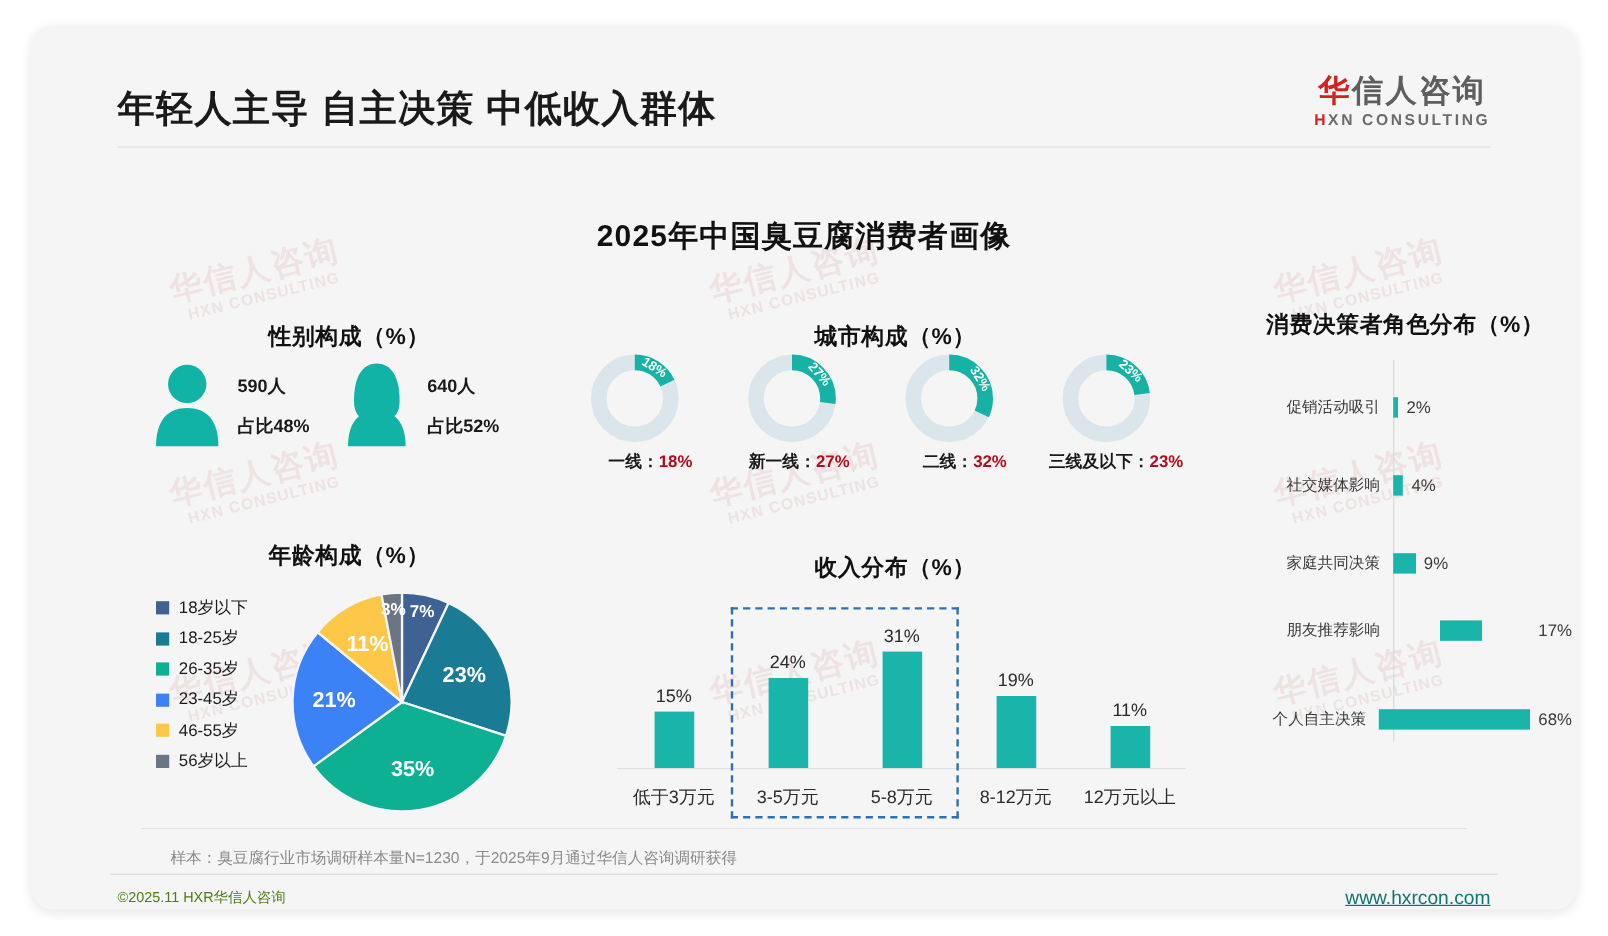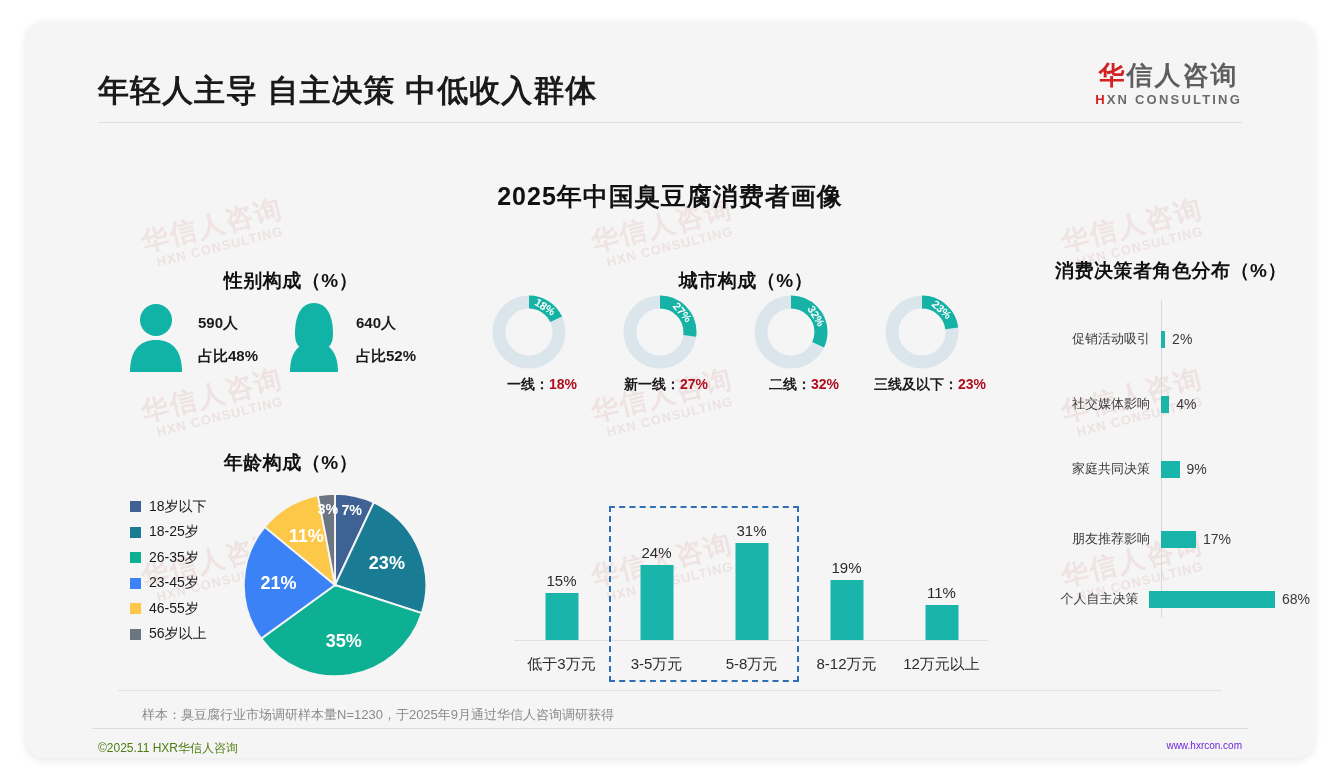--- a/index.html
+++ b/index.html
@@ -130,21 +130,21 @@
     z-index: 2;
   }
 
   
   .footnote-rule { position: absolute; left: 92px; top: 668px; width: 1104px; height: 1px; background: #e3e3e3; z-index: 3; }
   .footnote {
     position: absolute; left: 116px; top: 684px; font-size: 13px; color: #8a8a8a; z-index: 3;
   }
   .footer-rule { position: absolute; left: 66px; top: 706px; width: 1156px; height: 1px; background: #dcdcdc; z-index: 3; }
   .footer-left { position: absolute; left: 72px; top: 718px; font-size: 12px; color: #4d7c0f; z-index: 3; }
-  .footer-right { position: absolute; right: 72px; top: 718px; font-size: 10px; color: #6d28d9; z-index: 3; }
+  .footer-right { position: absolute; right: 72px; top: 718px; font-size: 16px; color: #0f766e; z-index: 3; text-decoration: underline; }
 </style>
 </head>
 <body>
 
 <div class="slide">
 
   <div class="wm" style="left:115px; top:185px;">
     <span class="cn">华信人咨询</span>
     <span class="en">HXN CONSULTING</span>
   </div>
@@ -265,21 +265,21 @@
         <div class="dec-row" style="top: 93px;">
           <div class="dec-name">社交媒体影响</div>
           <div class="dec-bar" style="width:8.235294117647058px"></div>
           <div class="dec-val">4%</div>
         </div>
         <div class="dec-row" style="top: 158px;">
           <div class="dec-name">家庭共同决策</div>
           <div class="dec-bar" style="width:18.529411764705884px"></div>
           <div class="dec-val">9%</div>
         </div>
-        <div class="dec-row" style="top: 228px;">
+        <div class="dec-row" style="top: 214px; justify-content: space-between;">
           <div class="dec-name">朋友推荐影响</div>
           <div class="dec-bar" style="width:35px"></div>
           <div class="dec-val">17%</div>
         </div>
         <div class="dec-row" style="top: 288px;">
           <div class="dec-name">个人自主决策</div>
           <div class="dec-bar" style="width:140px"></div>
           <div class="dec-val">68%</div>
         </div>
       </div>
@@ -322,20 +322,21 @@
         <text x="109.31097935919455" y="158.7872100322226" fill="#ffffff" font-size="19" font-weight="bold" text-anchor="middle" dominant-baseline="central" font-family="Liberation Sans, sans-serif">35%</text>
         <path d="M 100 100 L 22.33436854000506 156.42738422007744 A 96 96 0 0 1 26.030728693524225 38.8072969841258 Z" fill="#3b82f6" stroke="#f5f5f5" stroke-width="2"></path>
         <text x="40.50936952703166" y="98.13043161966979" fill="#ffffff" font-size="19" font-weight="bold" text-anchor="middle" dominant-baseline="central" font-family="Liberation Sans, sans-serif">21%</text>
         <path d="M 100 100 L 26.030728693524225 38.8072969841258 A 96 96 0 0 1 82.01139379977036 5.7004239300459005 Z" fill="#fdc748" stroke="#f5f5f5" stroke-width="2"></path>
         <text x="69.70185493453792" y="48.768634552725274" fill="#ffffff" font-size="19" font-weight="bold" text-anchor="middle" dominant-baseline="central" font-family="Liberation Sans, sans-serif">11%</text>
         <path d="M 100 100 L 82.01139379977036 5.7004239300459005 A 96 96 0 0 1 99.99999999999999 4 Z" fill="#6b7682" stroke="#f5f5f5" stroke-width="2"></path>
         <text x="92.41110561399489" y="19.717883174407632" fill="#ffffff" font-size="15" font-weight="bold" text-anchor="middle" dominant-baseline="central" font-family="Liberation Sans, sans-serif">3%</text>
       </svg>
   </div>
 
+  <div class="sec-title" id="income-title">收入分布（%）</div>
   <div class="inc-chart">
     <div class="inc-baseline"></div>
     <div id="inc-cols">
         <div class="inc-col" style="left: 8px;">
           <div class="inc-bar" style="height:47.14285714285714px; bottom:42px"></div>
           <div class="inc-val" style="bottom:93.14285714285714px">15%</div>
           <div class="inc-cat">低于3万元</div>
         </div>
         <div class="inc-col" style="left: 103px;">
           <div class="inc-bar" style="height:75.42857142857143px; bottom:42px"></div>

